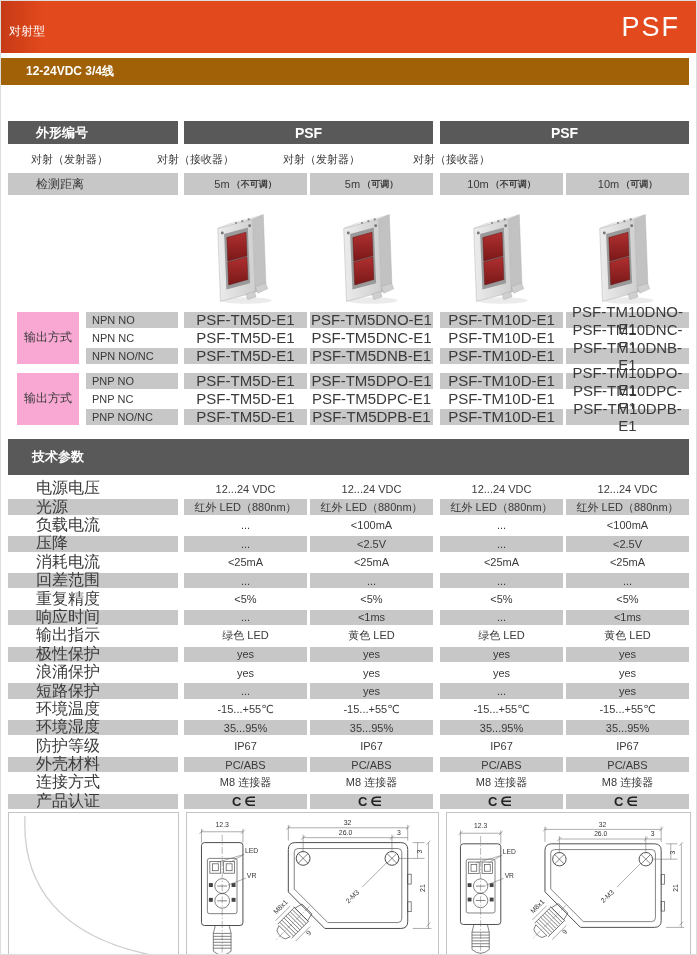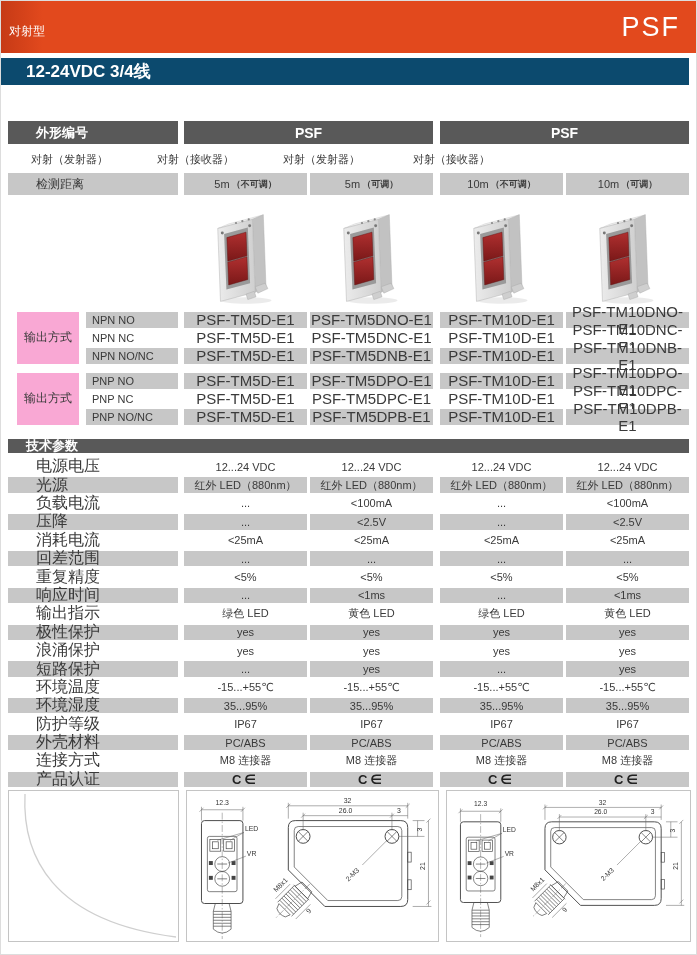--- a/index.html
+++ b/index.html
@@ -5,22 +5,22 @@
   html,body{margin:0;padding:0;background:#f2f2f2;}
   .page{position:relative;width:697px;height:955px;background:#fff;
         border:1px solid #ddd;box-sizing:border-box;overflow:hidden;
         font-family:"Liberation Sans","DejaVu Sans",sans-serif;color:#3a3a3a;}
   
   .orange{height:52px;background:linear-gradient(90deg,#c63a16 0,#e2491d 6%,#e2491d 100%);
           display:flex;align-items:center;color:#fff;}
   .orange .ttl{font-size:21px;font-weight:bold;margin-left:25px;letter-spacing:1px;}
   .orange .sub{font-size:12px;margin-left:8px;margin-top:8px;}
   .orange .series{margin-left:auto;margin-right:16px;font-size:27px;font-weight:400;letter-spacing:2px;}
-  .grayband{height:27px;margin:5px 7px 0 0;background:#0c4a6e;color:#fff;
-            display:flex;align-items:center;font-size:17px;font-weight:bold;padding-left:25px;}
+  .grayband{height:27px;margin:5px 7px 0 0;background:#a16207;color:#fff;
+            display:flex;align-items:center;font-size:12px;font-weight:bold;padding-left:25px;}
   
   .content{padding:0 7px;}
   .row{display:flex;box-sizing:border-box;}
   .lab{width:170px;margin-right:6px;display:flex;align-items:center;
        padding-left:28px;box-sizing:border-box;font-size:12px;}
   .v{width:123px;display:flex;align-items:center;justify-content:center;
      box-sizing:border-box;font-size:11px;text-align:center;}
   .v + .v{margin-left:3px;}
   .row .v:nth-child(4){margin-left:7px;}
   .s{background:#c7c7c7;}
@@ -43,22 +43,22 @@
   .merged{width:62px;margin-left:9px;margin-right:7px;background:#f9a8d4;
           display:flex;align-items:center;justify-content:center;font-size:12px;
           margin-bottom:2.5px;box-sizing:border-box;}
   .brows{flex:1;}
   .orow{display:flex;height:15.5px;margin-bottom:2.5px;box-sizing:border-box;}
   .orow .subl{width:92px;margin-right:6px;display:flex;align-items:center;
               padding-left:6px;font-size:11px;box-sizing:border-box;}
   .orow .v{font-size:15px;}
   .orow .v:nth-child(4){margin-left:7px;}
   
-  .darkbar{height:14px;margin:12px 0 6px;display:flex;align-items:center;
-           padding-left:18px;font-size:13px;box-sizing:border-box;}
+  .darkbar{height:36px;margin:12px 0 6px;display:flex;align-items:center;
+           padding-left:24px;font-size:13px;box-sizing:border-box;}
   .trow{height:15.4px;margin-bottom:3px;}
   .trow .lab{font-size:16px;}
   .ce{font-size:13px;font-weight:bold;letter-spacing:3px;color:#222;}
   
   .boxrow{display:flex;margin-top:3px;}
   .box{border:1px solid #c4c4c4;height:152px;background:#fff;box-sizing:border-box;}
   .box1{width:171px;}
   .box2{width:253px;margin-left:7px;}
   .box3{width:245px;margin-left:7px;}
   

